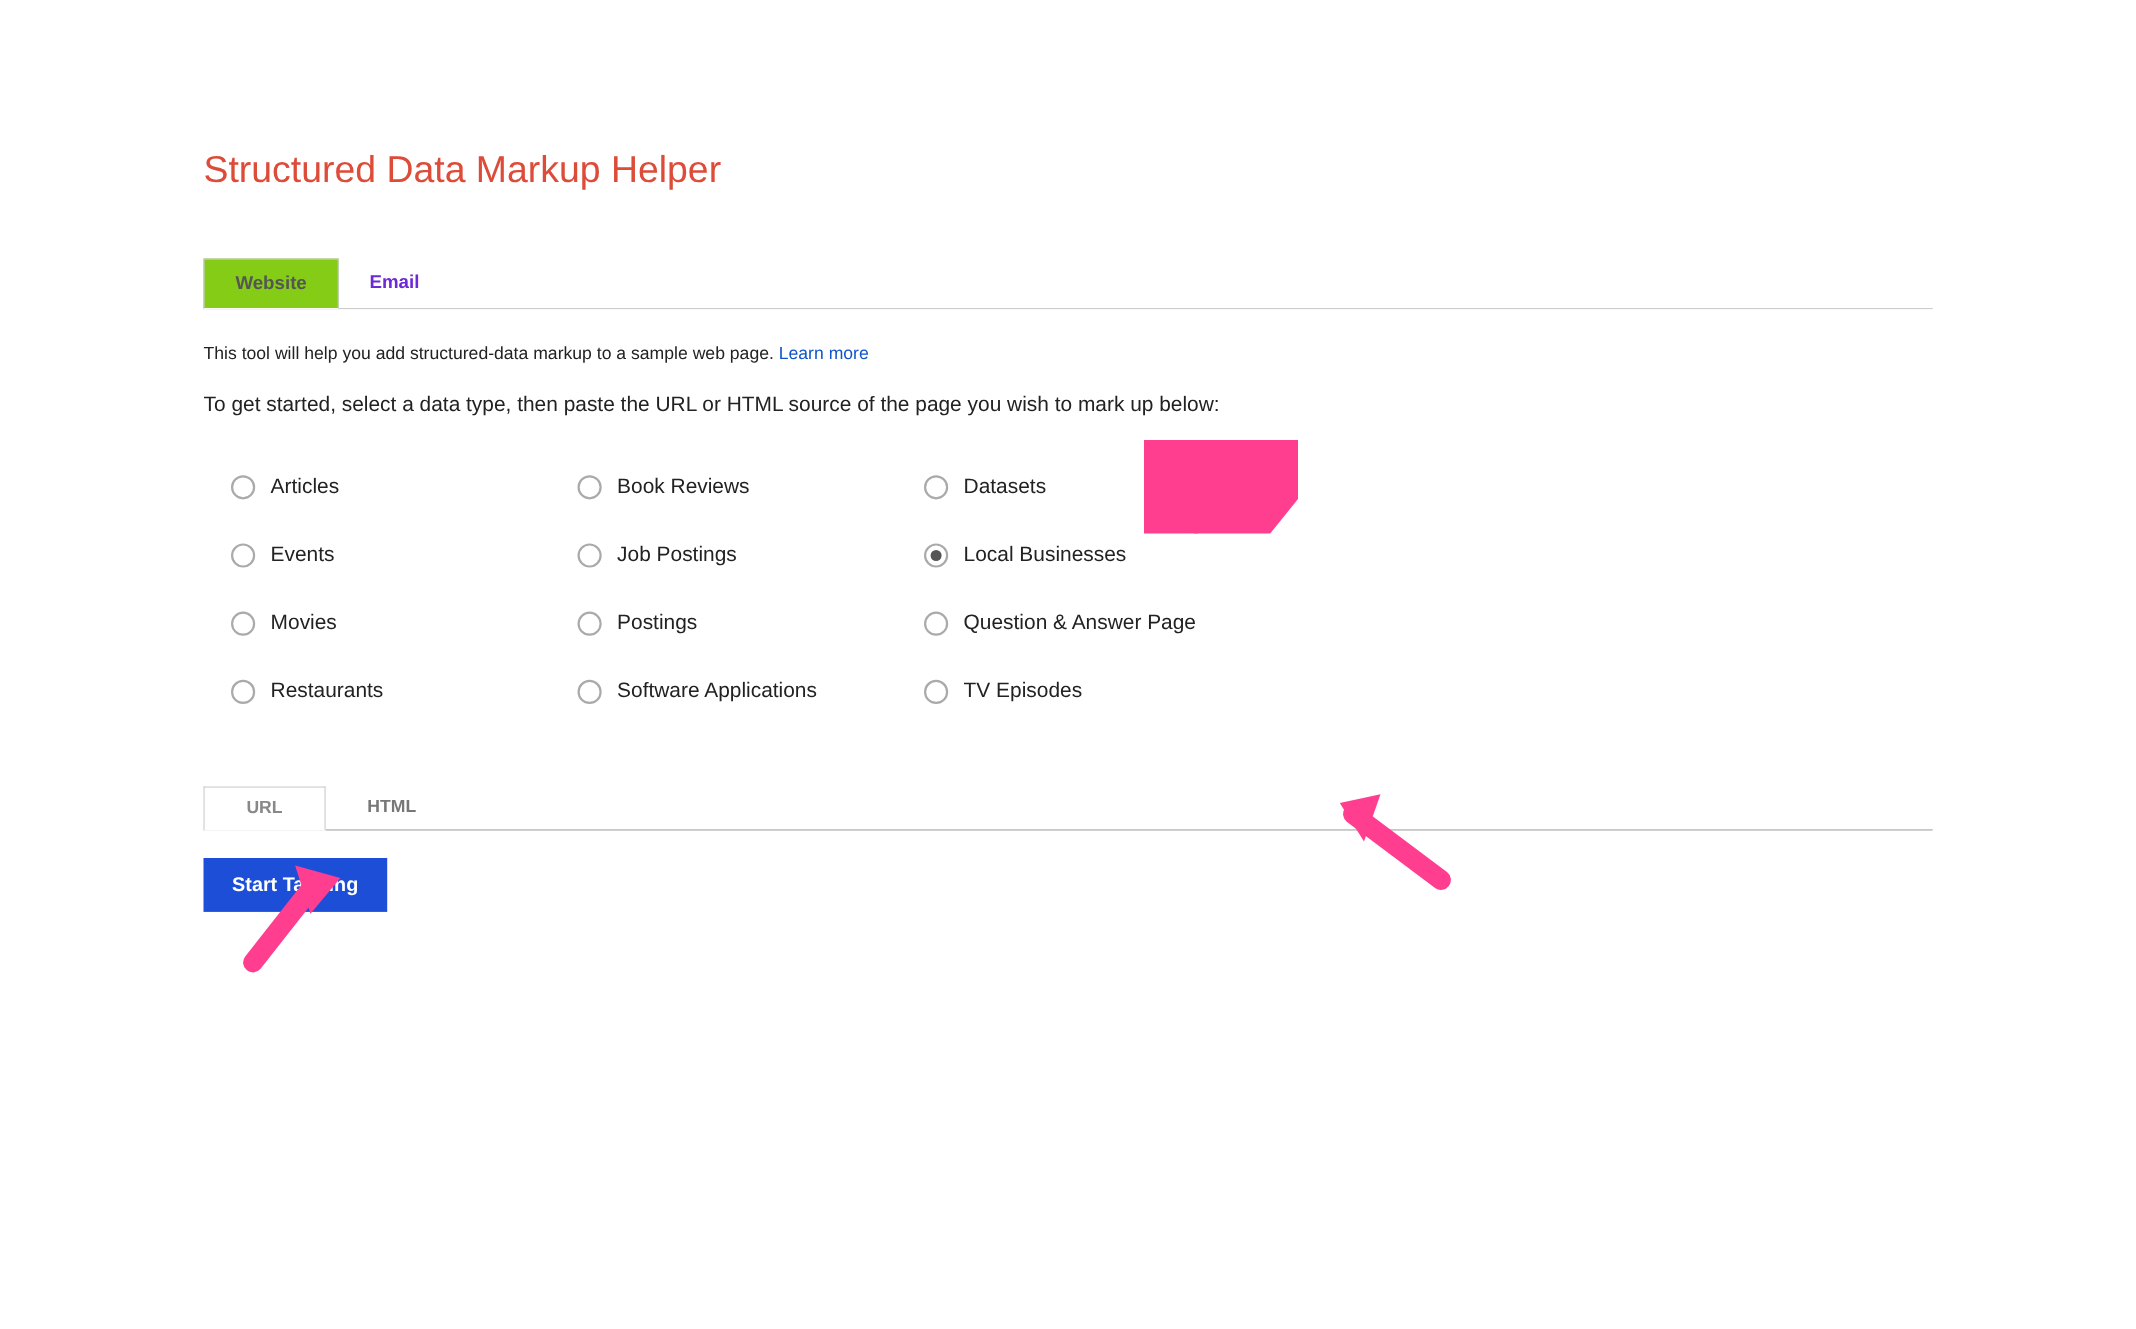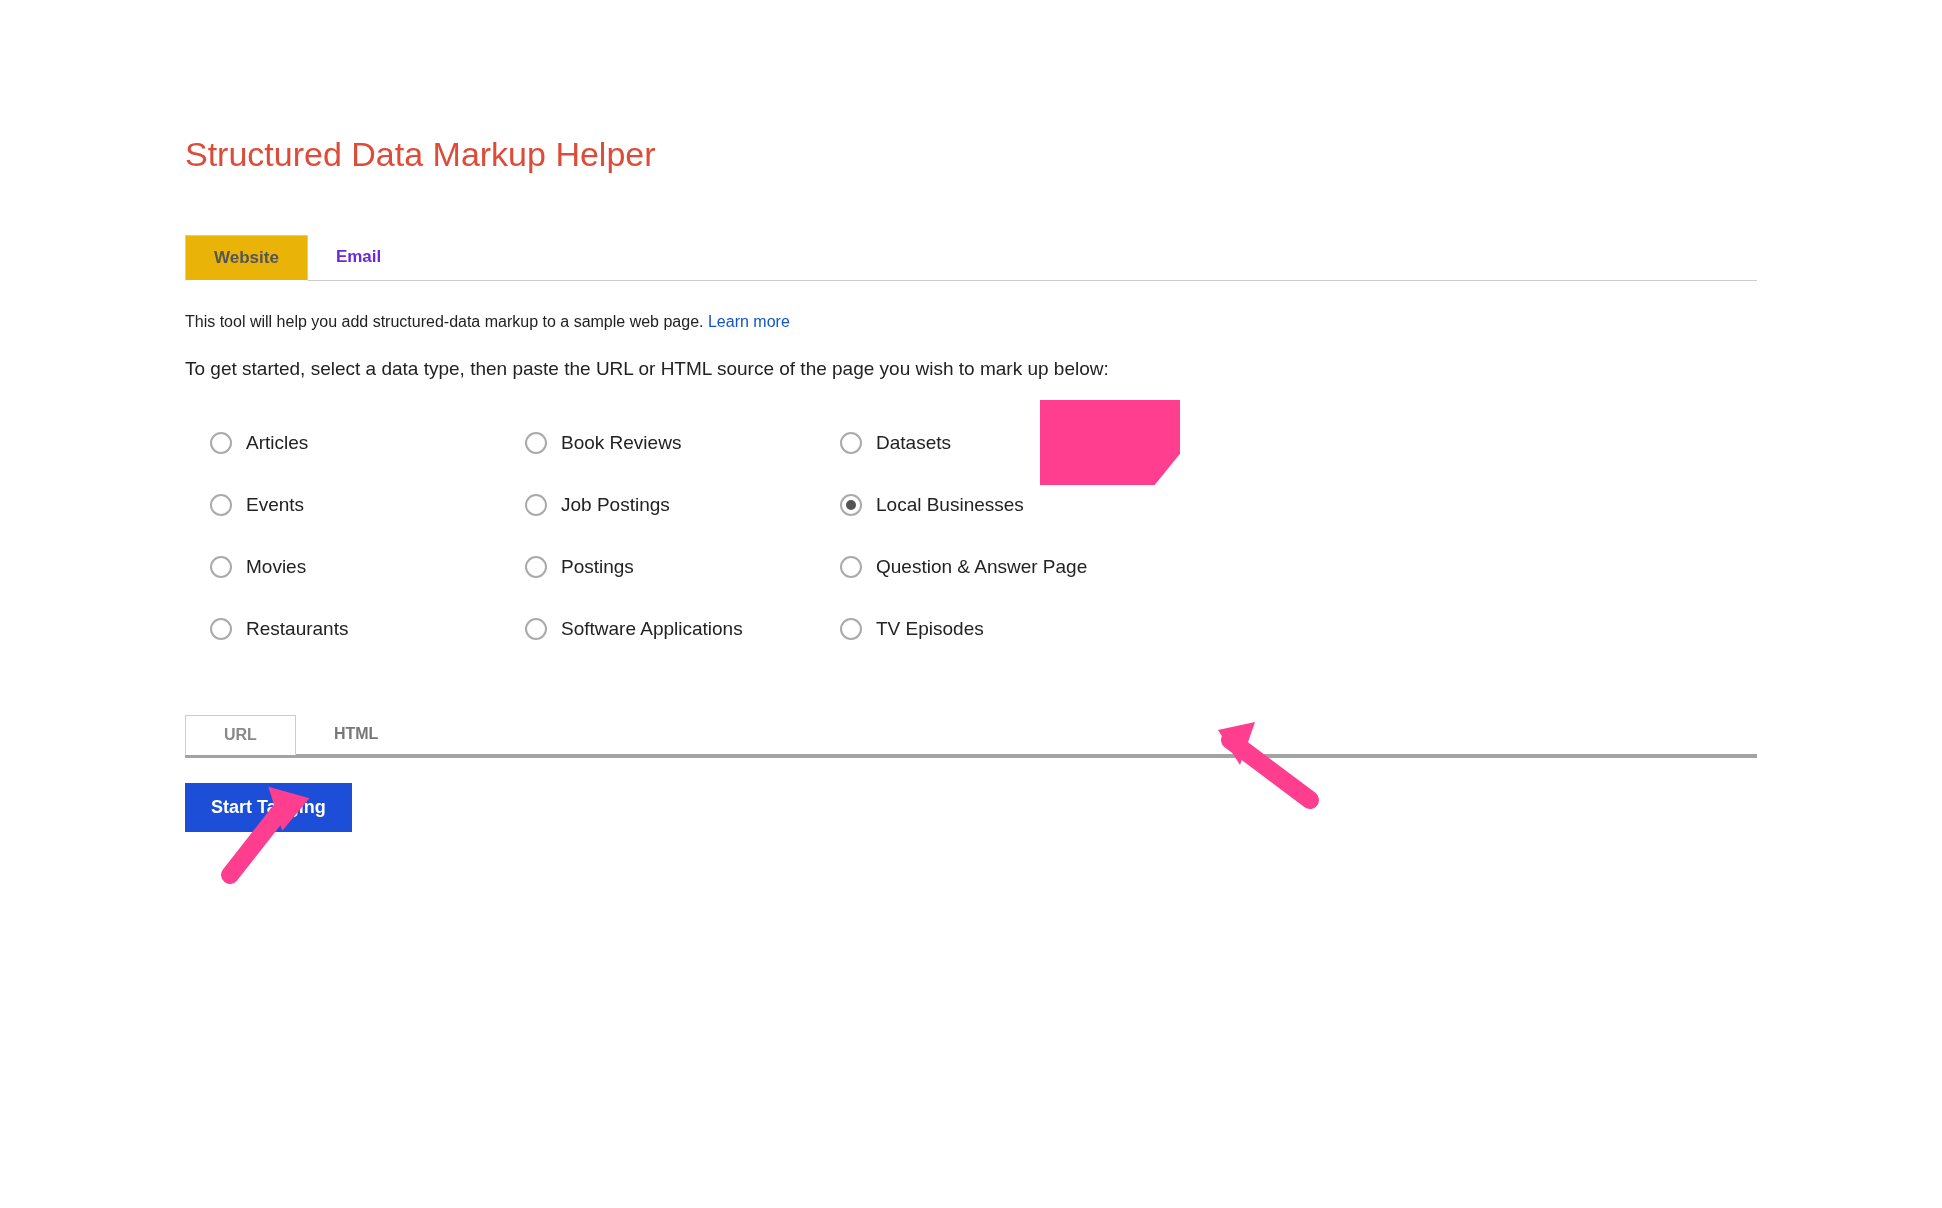--- a/index.html
+++ b/index.html
@@ -27,21 +27,21 @@
       font-size: 17px;
       font-weight: bold;
       color: #6d28d9;
       cursor: pointer;
       position: relative;
     }
     .tab.active {
       border: 1px solid #ccc;
       border-bottom: 1px solid #fff;
       margin-bottom: -1px;
-      background: #eab308;
+      background: #84cc16;
       color: #555;
     }
     .desc {
       font-size: 16px;
       color: #222;
       margin-bottom: 25px;
       line-height: 1.4;
     }
     .desc a { color: #1155cc; text-decoration: none; cursor: pointer; }
     .sub-desc {
@@ -78,21 +78,21 @@
       width: 10px;
       height: 10px;
       background: #555;
       border-radius: 50%;
     }
     .radio-label {
       font-size: 19px;
       color: #222;
     }
     .tabs2 {
-      border-bottom: 4px solid #a3a3a3;
+      border-bottom: 1px solid #a3a3a3;
       display: flex;
       margin-bottom: 25px;
     }
     .tab2 {
       padding: 10px 38px;
       font-size: 16px;
       font-weight: bold;
       color: #777;
       cursor: pointer;
     }

